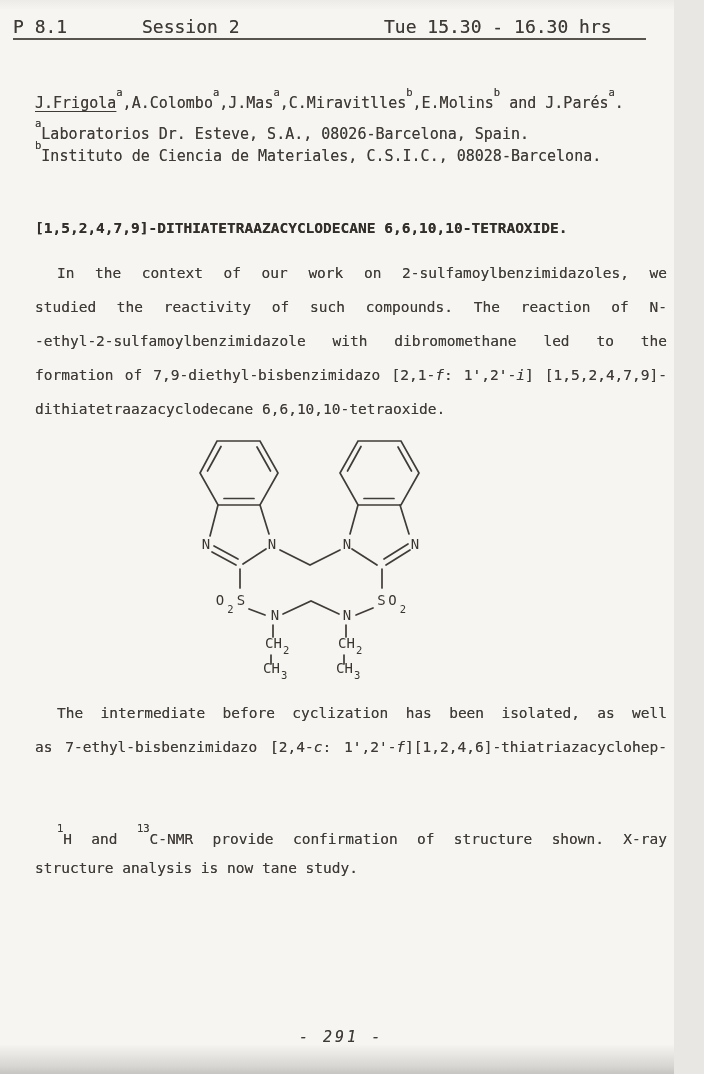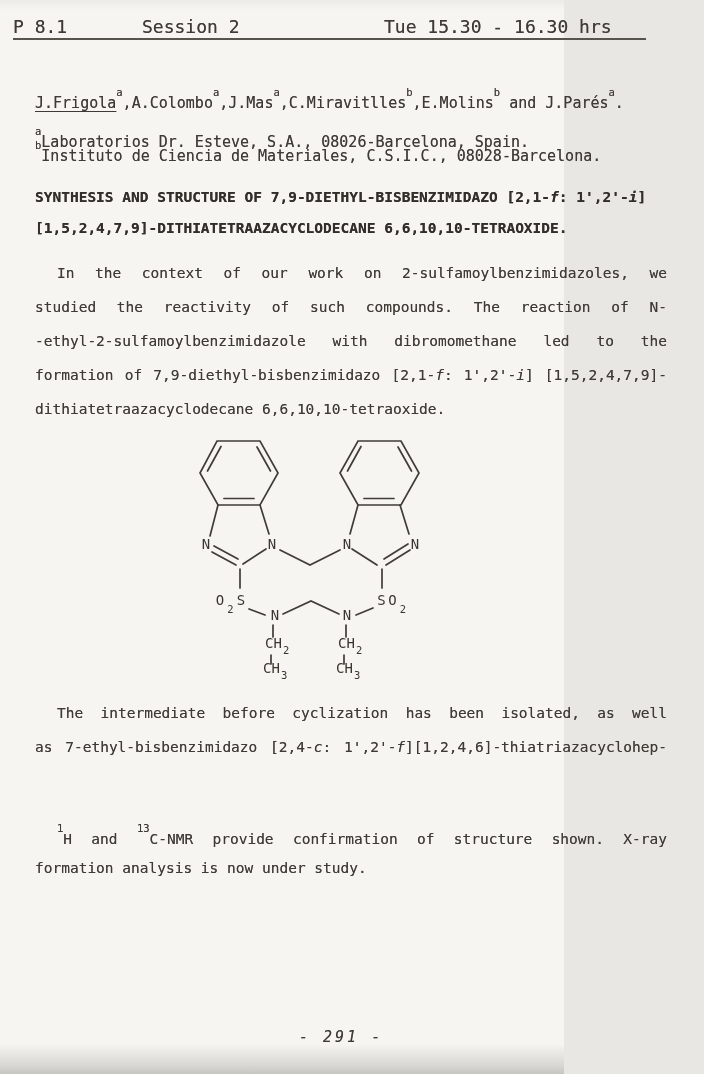--- a/index.html
+++ b/index.html
@@ -3,21 +3,21 @@
 <meta charset="utf-8">
 <style>
   html,body{margin:0;padding:0;}
   body{
     width:704px;height:1074px;
     background:#e9e7e3;
     font-family:"DejaVu Sans Mono","Liberation Mono",monospace;
     overflow:hidden;
   }
   .page{
-    position:relative;width:564px;height:1074px;
+    position:relative;width:674px;height:1074px;
     background:
       linear-gradient(180deg,#edebe7 0px,#f6f5f2 10px,#f6f5f2 1044px,#d8d6d2 1066px,#c7c5c1 1074px),
       #f6f5f2;
     color:#3e3a35;
   }
   .page *{box-sizing:border-box;}
   .txt{
     position:absolute;
     color:#3e3a35;
     text-shadow:0 0 0.5px rgba(62,58,53,.65);
@@ -80,30 +80,27 @@
   <div class="hdr">
     <span class="code">P 8.1</span>
     <span class="sess">Session 2</span>
     <span class="time">Tue 15.30 - 16.30 hrs</span>
   </div>
 
   <div class="txt authors" style="left:35px;top:86px;">
     <span class="lead">J.Frigola</span><sup class="s">a</sup><span>,A.Colombo</span><sup class="s">a</sup><span>,J.Mas</span><sup class="s">a</sup><span>,C.Miravitlles</span><sup class="s">b</sup><span>,E.Molins</span><sup class="s">b</sup><span> and J.Parés</span><sup class="s">a</sup><span>.</span>
   </div>
 
-  <div class="txt affil" style="left:35px;top:119px;margin-top:8px;">
+  <div class="txt affil" style="left:35px;top:119px;">
     <sup class="s">a</sup><span>Laboratorios Dr. Esteve, S.A., 08026-Barcelona, Spain.</span>
   </div>
   <div class="txt affil" style="left:35px;top:141px;">
     <sup class="s">b</sup><span>Instituto de Ciencia de Materiales, C.S.I.C., 08028-Barcelona.</span>
   </div>
 
-  <div class="txt title-line" style="left:35px;top:182px;">
-    <span>SYNTHESIS AND STRUCTURE OF 7,9-DIETHYL-BISBENZIMIDAZO [2,1-</span><span class="it">f</span><span>: 1',2'-</span><span class="it">i</span><span>]</span>
-  </div>
   <div class="txt title-line" style="left:35px;top:213px;">
     <span>[1,5,2,4,7,9]-DITHIATETRAAZACYCLODECANE 6,6,10,10-TETRAOXIDE.</span>
   </div>
 
   <div class="col" style="top:256px;">
     <div class="line just ind">In the context of our work on 2-sulfamoylbenzimidazoles, we</div>
     <div class="line just">studied the reactivity of such compounds. The reaction of N-</div>
     <div class="line just">-ethyl-2-sulfamoylbenzimidazole with dibromomethane led to the</div>
     <div class="line just"><span>formation of 7,9-diethyl-bisbenzimidazo [2,1-</span><span class="it">f</span><span>: 1',2'-</span><span class="it">i</span><span>] [1,5,2,4,7,9]-</span></div>
     <div class="line">dithiatetraazacyclodecane 6,6,10,10-tetraoxide.</div>
@@ -165,18 +162,18 @@
     </svg>
   </div>
 
   <div class="col" style="top:696px;">
     <div class="line just ind">The intermediate before cyclization has been isolated, as well</div>
     <div class="line just"><span>as 7-ethyl-bisbenzimidazo [2,4-</span><span class="it">c</span><span>: 1',2'-</span><span class="it">f</span><span>][1,2,4,6]-thiatriazacyclohep-</span></div>
   </div>
 
   <div class="col" style="top:817px;">
     <div class="line just ind"><sup class="s">1</sup><span>H and </span><sup class="s">13</sup><span>C-NMR provide confirmation of structure shown. X-ray</span></div>
-    <div class="line">formation analysis is now under study.</div>
+    <div class="line">structure analysis is now tane study.</div>
   </div>
 
   <div class="txt footer" style="left:299px;top:1028px;">- 291 -</div>
 
 </div>
 
 </body></html>

